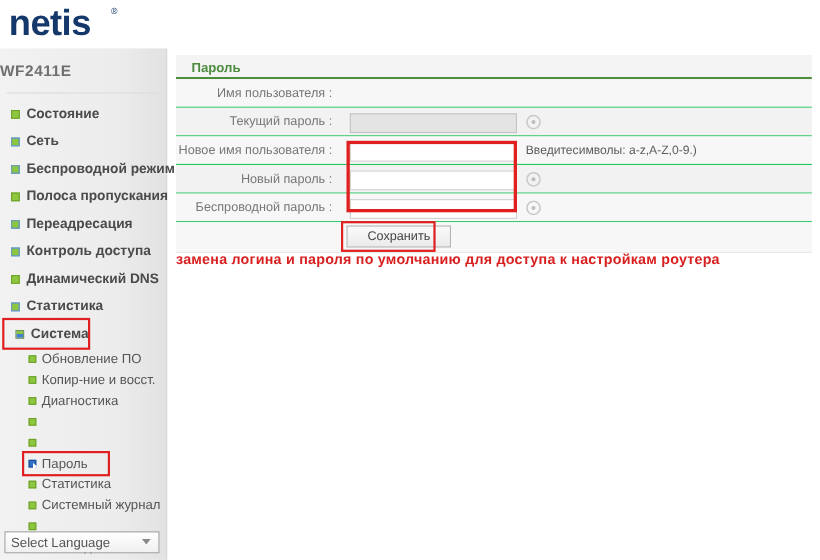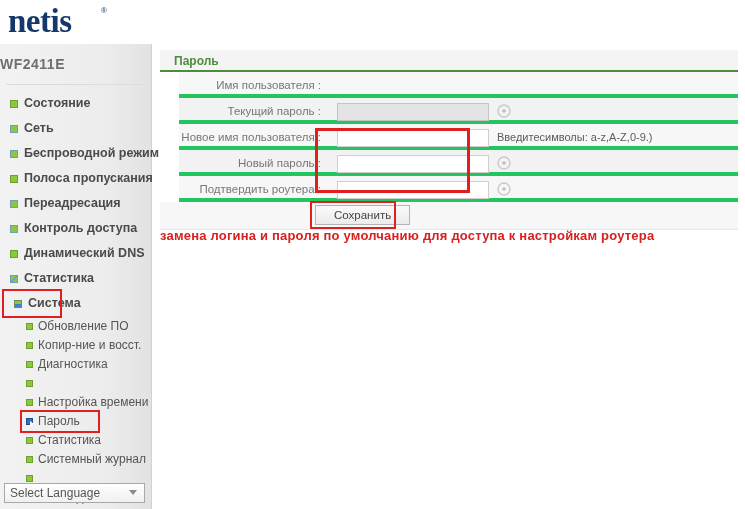--- a/index.html
+++ b/index.html
@@ -17,21 +17,21 @@
   }
 
   
   #logo-bar {
     position: absolute; left: 0; top: 0;
     width: 745px; height: 44px;
     background: #ffffff;
   }
   #logo-text {
     position: absolute; left: 8px; top: 1px;
-    font-family: Liberation Serif, serif;
+    font-family: Liberation Sans, sans-serif;
     font-weight: bold;
     font-size: 33px;
     letter-spacing: -0.5px;
     color: #15386b;
     line-height: 40px;
   }
   #logo-tm {
     position: absolute; left: 101px; top: 6px;
     font-size: 8px;
     color: #15386b;
@@ -96,21 +96,21 @@
     position: absolute;
     left: 2.5px; top: 1.5px;
     border-left: 4px solid #ffffff;
     border-top: 3px solid transparent;
     border-bottom: 3px solid transparent;
   }
 
   .menu-item.highlighted {
     outline: 2px solid #e02020;
     outline-offset: 0;
-    width: 56px;
+    width: 76px;
     margin-left: 4px;
   }
 
   
   .submenu { margin-top: 1px; }
   .submenu-item {
     position: relative;
     min-height: 19px;
     line-height: 19px;
     padding-left: 38px;
@@ -168,23 +168,22 @@
     border-bottom: 2px solid #4c8c3f;
     padding-left: 14px;
     line-height: 22px;
     font-size: 12px;
     font-weight: bold;
     color: #4c8c3f;
   }
   .form-row {
     position: relative;
     height: 26px;
-    border-bottom: 4px solid #22c55e;
+    border-bottom: 1px solid #22c55e;
     background: #f7f7f7;
-    margin-left: 19px;
   }
   .form-row.alt { background: #f2f2f2; }
   .row-label {
     position: absolute; left: 0; top: 0;
     width: 150px;
     height: 26px;
     line-height: 26px;
     text-align: right;
     padding-right: 8px;
     font-size: 11.5px;
@@ -283,21 +282,21 @@
         <div class="menu-item"><span class="bullet check"></span><span>Контроль доступа</span></div>
         <div class="menu-item"><span class="bullet solid"></span><span>Динамический DNS</span></div>
         <div class="menu-item"><span class="bullet check"></span><span>Статистика</span></div>
         <div class="menu-item highlighted"><span class="bullet split"></span><span>Система</span></div>
       </div>
     <div class="submenu" id="sub-menu">
         <div class="submenu-item"><span class="bullet solid"></span><span>Обновление ПО</span></div>
         <div class="submenu-item"><span class="bullet solid"></span><span>Копир-ние и восст.</span></div>
         <div class="submenu-item"><span class="bullet solid"></span><span>Диагностика</span></div>
         <div class="submenu-item"><span class="bullet solid"></span></div>
-        <div class="submenu-item"><span class="bullet solid"></span><span>Настройка времени</span></div>
+        <div class="submenu-item"><span class="bullet solid"></span></div>
         <div class="submenu-item active"><span class="bullet arrow"></span><span>Пароль</span></div>
         <div class="submenu-item"><span class="bullet solid"></span><span>Статистика</span></div>
         <div class="submenu-item"><span class="bullet solid"></span><span>Системный журнал</span></div>
         <div class="submenu-item"><span class="bullet solid"></span></div>
         <div class="submenu-item"><span class="bullet solid"></span><span>Розклад</span><span class="wrap2">перезавантажень</span></div>
       </div>
 
     <div id="lang-select">
       <span>Select Language</span>
       <span class="caret"></span>
@@ -325,21 +324,21 @@
         </div>
         <div class="form-row alt">
           <div class="row-label">Новый пароль :</div>
           <div class="row-field"><input type="text" style=""></div>
           <div class="eye-icon"><svg width="14" height="14" viewBox="0 0 14 14">
               <circle cx="7" cy="7" r="6" fill="none" stroke="#c9c9c9" stroke-width="1.4"></circle>
               <circle cx="7" cy="7" r="1.8" fill="#bdbdbd"></circle>
             </svg></div>
         </div>
         <div class="form-row">
-          <div class="row-label">Подтвердить роутера :</div>
+          <div class="row-label">Беспроводной пароль :</div>
           <div class="row-field"><input type="text" style=""></div>
           <div class="eye-icon"><svg width="14" height="14" viewBox="0 0 14 14">
               <circle cx="7" cy="7" r="6" fill="none" stroke="#c9c9c9" stroke-width="1.4"></circle>
               <circle cx="7" cy="7" r="1.8" fill="#bdbdbd"></circle>
             </svg></div>
         </div>
       </div>
 
     <div id="submit-row">
       <div id="save-button">Сохранить</div>

